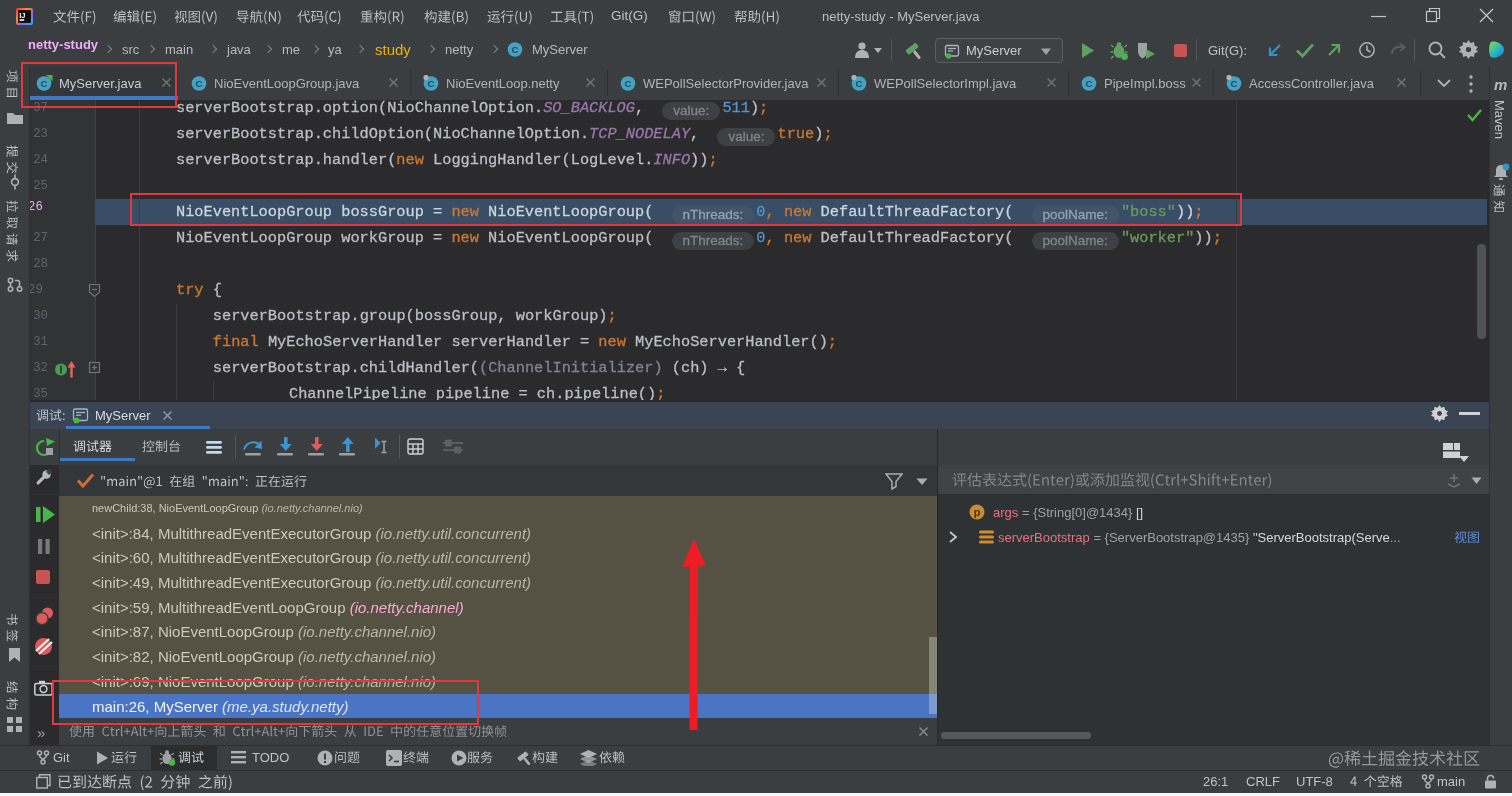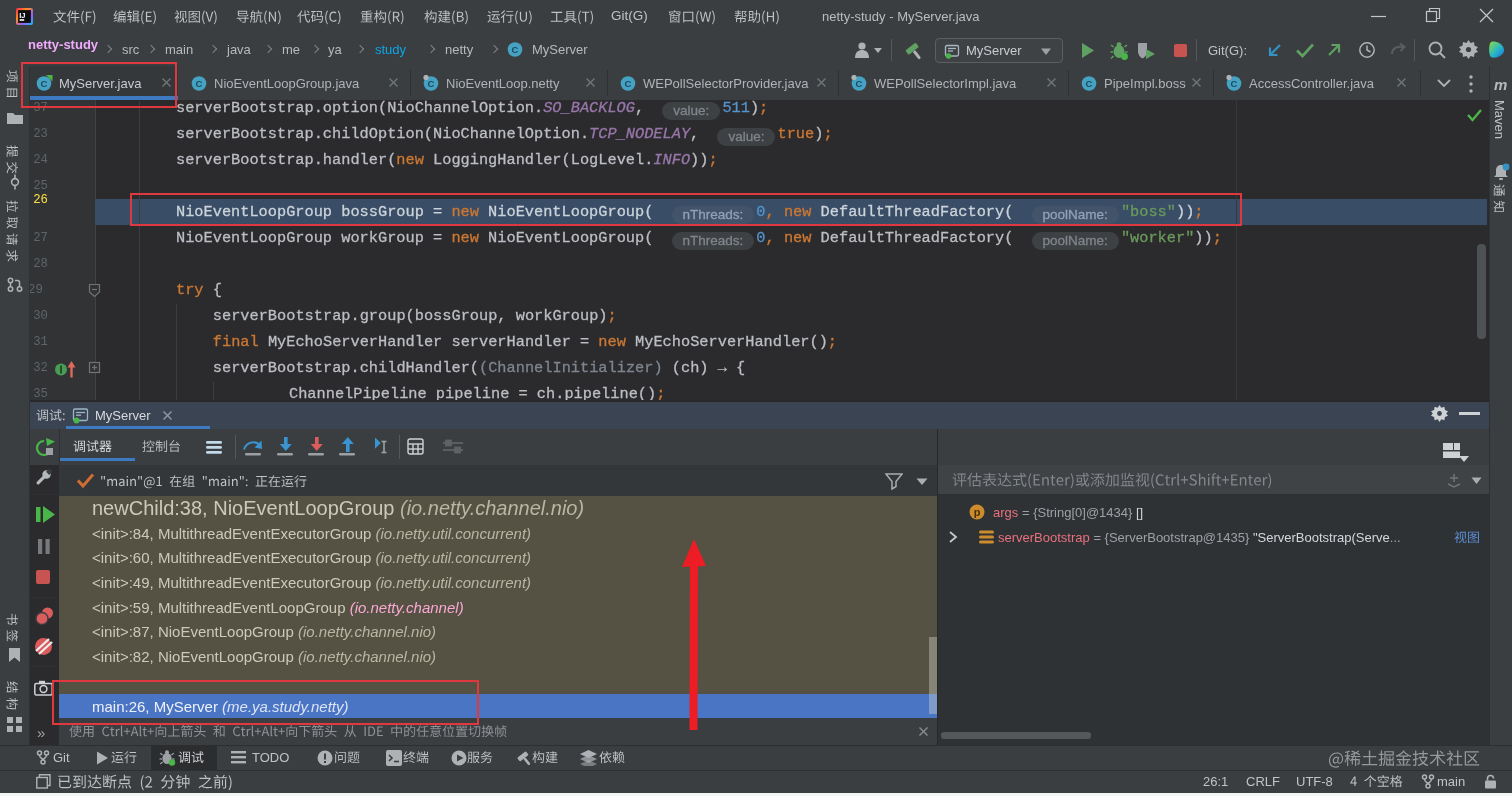--- a/index.html
+++ b/index.html
@@ -102,21 +102,21 @@
       <line x1="112" y1="3" x2="125" y2="16"></line>
       <line x1="125" y1="3" x2="112" y2="16"></line>
     </svg>
 <div style="position:absolute;left:0px;top:33px;width:1512px;height:33px;background:#3b3e40;"></div>
 <div style="position:absolute;left:28px;top:35px;font-family:'Liberation Sans',sans-serif;font-size:13px;color:#f0abfc;font-weight:700;line-height:19.5px;white-space:pre;">netty-study</div>
 <div style="position:absolute;left:122px;top:39.8px;font-family:'Liberation Sans',sans-serif;font-size:13px;color:#b6babd;font-weight:400;line-height:19.5px;white-space:pre;">src</div>
 <div style="position:absolute;left:165px;top:39.8px;font-family:'Liberation Sans',sans-serif;font-size:13px;color:#b6babd;font-weight:400;line-height:19.5px;white-space:pre;">main</div>
 <div style="position:absolute;left:227px;top:39.8px;font-family:'Liberation Sans',sans-serif;font-size:13px;color:#b6babd;font-weight:400;line-height:19.5px;white-space:pre;">java</div>
 <div style="position:absolute;left:282px;top:39.8px;font-family:'Liberation Sans',sans-serif;font-size:13px;color:#b6babd;font-weight:400;line-height:19.5px;white-space:pre;">me</div>
 <div style="position:absolute;left:328px;top:39.8px;font-family:'Liberation Sans',sans-serif;font-size:13px;color:#b6babd;font-weight:400;line-height:19.5px;white-space:pre;">ya</div>
-<div style="position:absolute;left:375px;top:39.8px;font-family:'Liberation Sans',sans-serif;font-size:13px;color:#0ea5e9;font-weight:400;line-height:19.5px;white-space:pre;">study</div>
+<div style="position:absolute;left:375px;top:39.8px;font-family:'Liberation Sans',sans-serif;font-size:15px;color:#eab308;font-weight:400;line-height:19.5px;white-space:pre;">study</div>
 <div style="position:absolute;left:445px;top:39.8px;font-family:'Liberation Sans',sans-serif;font-size:13px;color:#b6babd;font-weight:400;line-height:19.5px;white-space:pre;">netty</div>
 <div style="position:absolute;left:105px;top:46px;width:6px;height:6px;border-right:1.4px solid #7f8387;border-top:1.4px solid #7f8387;transform:rotate(45deg)"></div>
 <div style="position:absolute;left:148px;top:46px;width:6px;height:6px;border-right:1.4px solid #7f8387;border-top:1.4px solid #7f8387;transform:rotate(45deg)"></div>
 <div style="position:absolute;left:210px;top:46px;width:6px;height:6px;border-right:1.4px solid #7f8387;border-top:1.4px solid #7f8387;transform:rotate(45deg)"></div>
 <div style="position:absolute;left:265px;top:46px;width:6px;height:6px;border-right:1.4px solid #7f8387;border-top:1.4px solid #7f8387;transform:rotate(45deg)"></div>
 <div style="position:absolute;left:312px;top:46px;width:6px;height:6px;border-right:1.4px solid #7f8387;border-top:1.4px solid #7f8387;transform:rotate(45deg)"></div>
 <div style="position:absolute;left:357px;top:46px;width:6px;height:6px;border-right:1.4px solid #7f8387;border-top:1.4px solid #7f8387;transform:rotate(45deg)"></div>
 <div style="position:absolute;left:428px;top:46px;width:6px;height:6px;border-right:1.4px solid #7f8387;border-top:1.4px solid #7f8387;transform:rotate(45deg)"></div>
 <div style="position:absolute;left:491px;top:46px;width:6px;height:6px;border-right:1.4px solid #7f8387;border-top:1.4px solid #7f8387;transform:rotate(45deg)"></div>
 <svg style="position:absolute;left:507px;top:41px" width="17" height="17">
@@ -297,21 +297,21 @@
 <div style="position:absolute;left:95px;top:100px;width:1px;height:302px;background:#404346;"></div>
 <div style="position:absolute;left:95px;top:199px;width:1392px;height:26px;background:#394d66;"></div>
 <div style="position:absolute;left:1236px;top:100px;width:1px;height:302px;background:#36393c;"></div>
 <div style="position:absolute;left:139px;top:101px;width:1px;height:301px;background:#3b3e41;"></div>
 <div style="position:absolute;left:176px;top:304px;width:1px;height:98px;background:#3b3e41;"></div>
 <div style="position:absolute;left:213px;top:382px;width:1px;height:20px;background:#3b3e41;"></div>
 <div style="position:absolute;left:28px;top:98.8px;font-family:'Liberation Mono',monospace;font-size:12.3px;color:#5f646a;font-weight:400;line-height:18.5px;white-space:pre;width:20px;text-align:right;">37</div>
 <div style="position:absolute;left:28px;top:124.8px;font-family:'Liberation Mono',monospace;font-size:12.3px;color:#5f646a;font-weight:400;line-height:18.5px;white-space:pre;width:20px;text-align:right;">23</div>
 <div style="position:absolute;left:28px;top:150.8px;font-family:'Liberation Mono',monospace;font-size:12.3px;color:#5f646a;font-weight:400;line-height:18.5px;white-space:pre;width:20px;text-align:right;">24</div>
 <div style="position:absolute;left:28px;top:176.8px;font-family:'Liberation Mono',monospace;font-size:12.3px;color:#5f646a;font-weight:400;line-height:18.5px;white-space:pre;width:20px;text-align:right;">25</div>
-<div style="position:absolute;left:28px;top:191px;font-family:'Liberation Mono',monospace;font-size:12.3px;color:#fde047;font-weight:400;line-height:18.5px;white-space:pre;width:20px;text-align:right;">26</div>
+<div style="position:absolute;left:28px;top:198px;font-family:'Liberation Mono',monospace;font-size:12.3px;color:#f0abfc;font-weight:400;line-height:18.5px;white-space:pre;width:20px;">26</div>
 <div style="position:absolute;left:28px;top:228.8px;font-family:'Liberation Mono',monospace;font-size:12.3px;color:#5f646a;font-weight:400;line-height:18.5px;white-space:pre;width:20px;text-align:right;">27</div>
 <div style="position:absolute;left:28px;top:254.8px;font-family:'Liberation Mono',monospace;font-size:12.3px;color:#5f646a;font-weight:400;line-height:18.5px;white-space:pre;width:20px;text-align:right;">28</div>
 <div style="position:absolute;left:28px;top:280.8px;font-family:'Liberation Mono',monospace;font-size:12.3px;color:#5f646a;font-weight:400;line-height:18.5px;white-space:pre;width:20px;text-align:left;">29</div>
 <div style="position:absolute;left:28px;top:306.8px;font-family:'Liberation Mono',monospace;font-size:12.3px;color:#5f646a;font-weight:400;line-height:18.5px;white-space:pre;width:20px;text-align:right;">30</div>
 <div style="position:absolute;left:28px;top:332.8px;font-family:'Liberation Mono',monospace;font-size:12.3px;color:#5f646a;font-weight:400;line-height:18.5px;white-space:pre;width:20px;text-align:right;">31</div>
 <div style="position:absolute;left:28px;top:358.8px;font-family:'Liberation Mono',monospace;font-size:12.3px;color:#5f646a;font-weight:400;line-height:18.5px;white-space:pre;width:20px;text-align:right;">32</div>
 <div style="position:absolute;left:28px;top:384.8px;font-family:'Liberation Mono',monospace;font-size:12.3px;color:#5f646a;font-weight:400;line-height:18.5px;white-space:pre;width:20px;text-align:right;">35</div>
 <div style="position:absolute;left:176.0px;top:95px;height:26px;line-height:26px;font-family:'Liberation Mono',monospace;font-size:15.3px;white-space:pre;-webkit-text-stroke:0.3px;"><span style="color:#bcbec4;">serverBootstrap.option(NioChannelOption.</span><span style="color:#9876aa;font-style:italic;">SO_BACKLOG</span><span style="color:#bcbec4;">, </span><span style="display:inline-block;background:#3d4144;color:#80858c;font-family:'Liberation Sans',sans-serif;font-size:13.5px;line-height:18px;border-radius:9px;padding:0 11px;margin:0 2px 0 9px;vertical-align:-2.5px;">value:</span><span style="color:#5394ce;">511</span><span style="color:#bcbec4;">)</span><span style="color:#cc7832;">;</span></div>
 <div style="position:absolute;left:176.0px;top:121px;height:26px;line-height:26px;font-family:'Liberation Mono',monospace;font-size:15.3px;white-space:pre;-webkit-text-stroke:0.3px;"><span style="color:#bcbec4;">serverBootstrap.childOption(NioChannelOption.</span><span style="color:#9876aa;font-style:italic;">TCP_NODELAY</span><span style="color:#bcbec4;">, </span><span style="display:inline-block;background:#3d4144;color:#80858c;font-family:'Liberation Sans',sans-serif;font-size:13.5px;line-height:18px;border-radius:9px;padding:0 11px;margin:0 2px 0 9px;vertical-align:-2.5px;">value:</span><span style="color:#cc7832;">true</span><span style="color:#bcbec4;">)</span><span style="color:#cc7832;">;</span></div>
 <div style="position:absolute;left:176.0px;top:147px;height:26px;line-height:26px;font-family:'Liberation Mono',monospace;font-size:15.3px;white-space:pre;-webkit-text-stroke:0.3px;"><span style="color:#bcbec4;">serverBootstrap.handler(</span><span style="color:#cc7832;">new</span><span style="color:#bcbec4;"> LoggingHandler(LogLevel.</span><span style="color:#9876aa;font-style:italic;">INFO</span><span style="color:#bcbec4;">))</span><span style="color:#cc7832;">;</span></div>
@@ -504,27 +504,28 @@
         <path transform="translate(181.00,15.08) scale(0.013000,-0.013000)" d="M380 777V706H884V777ZM68 738C127 697 206 639 245 604L297 658C256 693 175 748 118 786ZM375 119C405 132 449 136 825 169L864 93L931 128C892 204 812 335 750 432L688 403C720 352 756 291 789 234L459 209C512 286 565 384 606 478H955V549H314V478H516C478 377 422 280 404 253C383 221 367 198 349 195C358 174 371 135 375 119ZM252 490H42V420H179V101C136 82 86 38 37 -15L90 -84C139 -18 189 42 222 42C245 42 280 9 320 -16C391 -59 474 -71 597 -71C705 -71 876 -66 944 -61C945 -39 957 0 967 21C864 10 713 2 599 2C488 2 403 9 336 51C297 75 273 95 252 105Z"></path>
         <path transform="translate(194.00,15.08) scale(0.013000,-0.013000)" d="M435 780V708H927V780ZM267 841C216 768 119 679 35 622C48 608 69 579 79 562C169 626 272 724 339 811ZM391 504V432H728V17C728 1 721 -4 702 -5C684 -6 616 -6 545 -3C556 -25 567 -56 570 -77C668 -77 725 -77 759 -66C792 -53 804 -30 804 16V432H955V504ZM307 626C238 512 128 396 25 322C40 307 67 274 78 259C115 289 154 325 192 364V-83H266V446C308 496 346 548 378 600Z"></path>
       </svg></div>
 <svg style="position:absolute;left:885px;top:473px" width="18" height="17" fill="#a9adb0">
       <path d="M1 1 H17 L11 8.5 V13.5 L7 16 V8.5 Z" fill="none" stroke="#a9adb0" stroke-width="1.5"></path>
     </svg>
 <svg style="position:absolute;left:915px;top:477px" width="14" height="9" fill="#a9adb0">
       <polygon points="1.5,1.5 12.5,1.5 7,8"></polygon>
     </svg>
 <div style="position:absolute;left:59px;top:496px;width:879px;height:222px;background:#555243;"></div>
-<div style="position:absolute;left:92px;top:497.9px;font-family:'Liberation Sans',sans-serif;font-size:20px;line-height:21px;white-space:pre;color:#cdc9ba">newChild:38, NioEventLoopGroup <span style="font-style:italic;color:#bab6a5">(io.netty.channel.nio)</span></div>
+<div style="position:absolute;left:92px;top:497.9px;font-family:'Liberation Sans',sans-serif;font-size:11px;line-height:21px;white-space:pre;color:#cdc9ba">newChild:38, NioEventLoopGroup <span style="font-style:italic;color:#bab6a5">(io.netty.channel.nio)</span></div>
 <div style="position:absolute;left:92px;top:522.6px;font-family:'Liberation Sans',sans-serif;font-size:15px;line-height:21px;white-space:pre;color:#cdc9ba">&lt;init&gt;:84, MultithreadEventExecutorGroup <span style="font-style:italic;color:#bab6a5">(io.netty.util.concurrent)</span></div>
 <div style="position:absolute;left:92px;top:547.2px;font-family:'Liberation Sans',sans-serif;font-size:15px;line-height:21px;white-space:pre;color:#cdc9ba">&lt;init&gt;:60, MultithreadEventExecutorGroup <span style="font-style:italic;color:#bab6a5">(io.netty.util.concurrent)</span></div>
 <div style="position:absolute;left:92px;top:572.0px;font-family:'Liberation Sans',sans-serif;font-size:15px;line-height:21px;white-space:pre;color:#cdc9ba">&lt;init&gt;:49, MultithreadEventExecutorGroup <span style="font-style:italic;color:#bab6a5">(io.netty.util.concurrent)</span></div>
 <div style="position:absolute;left:92px;top:596.6px;font-family:'Liberation Sans',sans-serif;font-size:15px;line-height:21px;white-space:pre;color:#cdc9ba">&lt;init&gt;:59, MultithreadEventLoopGroup <span style="font-style:italic;color:#f9a8d4">(io.netty.channel)</span></div>
 <div style="position:absolute;left:92px;top:621.4px;font-family:'Liberation Sans',sans-serif;font-size:15px;line-height:21px;white-space:pre;color:#cdc9ba">&lt;init&gt;:87, NioEventLoopGroup <span style="font-style:italic;color:#bab6a5">(io.netty.channel.nio)</span></div>
 <div style="position:absolute;left:92px;top:646.1px;font-family:'Liberation Sans',sans-serif;font-size:15px;line-height:21px;white-space:pre;color:#cdc9ba">&lt;init&gt;:82, NioEventLoopGroup <span style="font-style:italic;color:#bab6a5">(io.netty.channel.nio)</span></div>
+<div style="position:absolute;left:92px;top:670.8px;font-family:'Liberation Sans',sans-serif;font-size:15px;line-height:21px;white-space:pre;color:#cdc9ba">&lt;init&gt;:69, NioEventLoopGroup <span style="font-style:italic;color:#bab6a5">(io.netty.channel.nio)</span></div>
 <div style="position:absolute;left:59px;top:693.6px;width:879px;height:24.7px;background:#4a74c4;"></div>
 <div style="position:absolute;left:92px;top:695.5px;font-family:'Liberation Sans',sans-serif;font-size:15px;line-height:21px;white-space:pre;color:#eef2f8">main:26, MyServer <span style="font-style:italic;color:#dce4f4">(me.ya.study.netty)</span></div>
 <div style="position:absolute;left:929px;top:637px;width:9px;height:77px;background:rgba(230,228,215,0.35);"></div>
 <div style="position:absolute;left:59px;top:718px;width:879px;height:27px;background:#3b3e40;"></div>
 <div style="position:absolute;left:69px;top:721.1px;line-height:0;"><svg width="438.1" height="19.5" viewBox="0 0 438.1 19.5" fill="#8f9397">
         <path transform="translate(0.00,15.08) scale(0.013000,-0.013000)" d="M599 836V729H321V660H599V562H350V285H594C587 230 572 178 540 131C487 168 444 213 413 265L350 244C387 180 436 126 495 81C449 39 381 4 284 -21C300 -37 321 -66 330 -83C434 -52 506 -10 557 39C658 -22 784 -62 927 -82C937 -60 956 -31 972 -14C828 2 702 37 601 92C641 151 659 216 667 285H929V562H672V660H962V729H672V836ZM420 499H599V394L598 349H420ZM672 499H857V349H671L672 394ZM278 842C219 690 122 542 21 446C34 428 55 389 63 372C101 410 138 454 173 503V-84H245V612C284 679 320 749 348 820Z"></path>
         <path transform="translate(13.00,15.08) scale(0.013000,-0.013000)" d="M153 770V407C153 266 143 89 32 -36C49 -45 79 -70 90 -85C167 0 201 115 216 227H467V-71H543V227H813V22C813 4 806 -2 786 -3C767 -4 699 -5 629 -2C639 -22 651 -55 655 -74C749 -75 807 -74 841 -62C875 -50 887 -27 887 22V770ZM227 698H467V537H227ZM813 698V537H543V698ZM227 466H467V298H223C226 336 227 373 227 407ZM813 466V298H543V466Z"></path>
         <path transform="translate(32.50,15.08) scale(0.013000,-0.013000)" d="M377 -13C472 -13 544 25 602 92L551 151C504 99 451 68 381 68C241 68 153 184 153 369C153 552 246 665 384 665C447 665 495 637 534 596L584 656C542 703 472 746 383 746C197 746 58 603 58 366C58 128 194 -13 377 -13Z"></path>
         <path transform="translate(40.79,15.08) scale(0.013000,-0.013000)" d="M262 -13C296 -13 332 -3 363 7L345 76C327 68 303 61 283 61C220 61 199 99 199 165V469H347V543H199V696H123L113 543L27 538V469H108V168C108 59 147 -13 262 -13Z"></path>
         <path transform="translate(45.69,15.08) scale(0.013000,-0.013000)" d="M92 0H184V349C220 441 275 475 320 475C343 475 355 472 373 466L390 545C373 554 356 557 332 557C272 557 216 513 178 444H176L167 543H92Z"></path>

